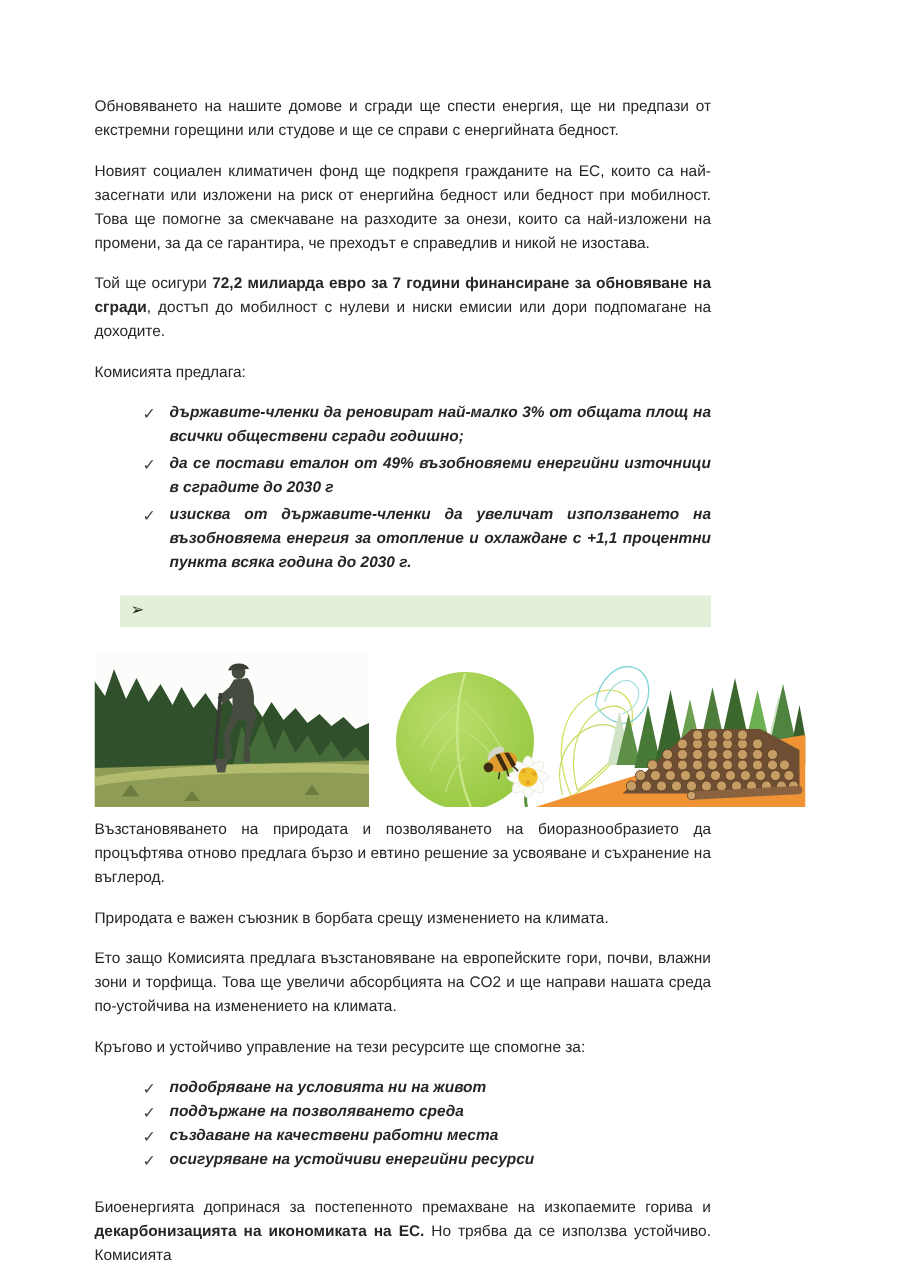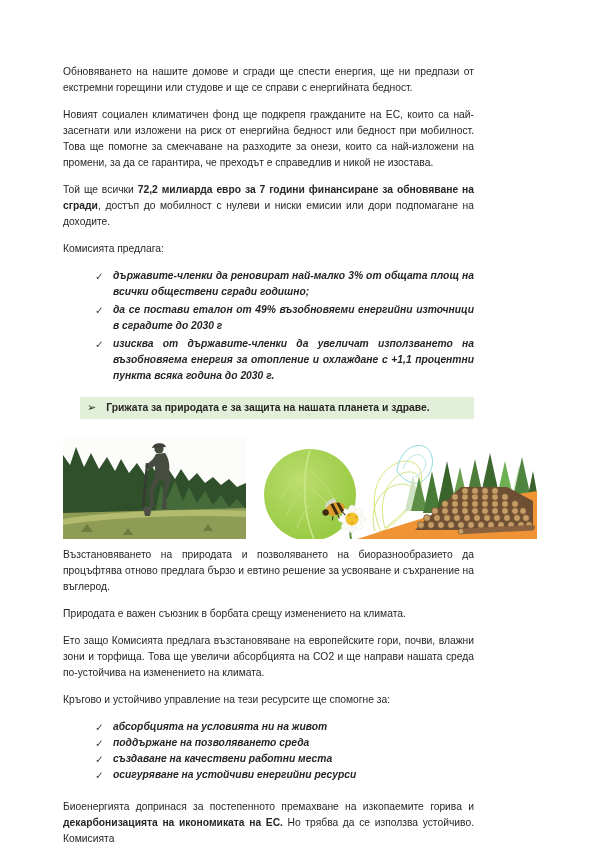--- a/index.html
+++ b/index.html
@@ -43,21 +43,21 @@
 </style>
 </head>
 <body>
 
 <div class="page">
 
   <p>Обновяването на нашите домове и сгради ще спести енергия, ще ни предпази от екстремни горещини или студове и ще се справи с енергийната бедност.</p>
 
   <p>Новият социален климатичен фонд ще подкрепя гражданите на ЕС, които са най-засегнати или изложени на риск от енергийна бедност или бедност при мобилност. Това ще помогне за смекчаване на разходите за онези, които са най-изложени на промени, за да се гарантира, че преходът е справедлив и никой не изостава.</p>
 
-  <p><span>Той ще всички </span><span class="bold">72,2 милиарда евро за 7 години финансиране за обновяване на сгради</span><span>, достъп до мобилност с нулеви и ниски емисии или дори подпомагане на доходите.</span></p>
+  <p><span>Той ще осигури </span><span class="bold">72,2 милиарда евро за 7 години финансиране за обновяване на сгради</span><span>, достъп до мобилност с нулеви и ниски емисии или дори подпомагане на доходите.</span></p>
 
 
   <p class="italic">Комисията предлага:</p>
 
   <div class="checklist">
     <div class="check-item">
       <span class="check">✓</span>
       <span>държавите-членки да реновират най-малко 3% от общата площ на всички обществени сгради годишно;</span>
     </div>
     <div class="check-item">
@@ -65,21 +65,20 @@
       <span>да се постави еталон от 49% възобновяеми енергийни източници в сградите до 2030 г</span>
     </div>
     <div class="check-item">
       <span class="check">✓</span>
       <span>изисква от държавите-членки да увеличат използването на възобновяема енергия за отопление и охлаждане с +1,1 процентни пункта всяка година до 2030 г.</span>
     </div>
   </div>
 
   <div class="heading-band">
     <span class="arrow">➢</span>
-    <span>Грижата за природата е за защита на нашата планета и здраве.</span>
   </div>
 
   <div class="illustration">
     <svg width="474" height="104" viewBox="0 0 474 104" xmlns="http://www.w3.org/2000/svg">
       <defs>
         <radialGradient id="leafGrad" cx="40%" cy="35%" r="75%">
           <stop offset="0%" stop-color="#bcde6e"></stop>
           <stop offset="100%" stop-color="#93c73d"></stop>
         </radialGradient>
       </defs>
@@ -223,21 +222,21 @@
 
   <p>Природата е важен съюзник в борбата срещу изменението на климата.</p>
 
   <p>Ето защо Комисията предлага възстановяване на европейските гори, почви, влажни зони и торфища. Това ще увеличи абсорбцията на CO2 и ще направи нашата среда по-устойчива на изменението на климата.</p>
 
   <p class="italic">Кръгово и устойчиво управление на тези ресурсите ще спомогне за:</p>
 
   <div class="checklist tight" style="margin-bottom:16px;">
     <div class="check-item">
       <span class="check">✓</span>
-      <span>абсорбцията на условията ни на живот</span>
+      <span>подобряване на условията ни на живот</span>
     </div>
     <div class="check-item">
       <span class="check">✓</span>
       <span>поддържане на позволяването среда</span>
     </div>
     <div class="check-item">
       <span class="check">✓</span>
       <span>създаване на качествени работни места</span>
     </div>
     <div class="check-item">

